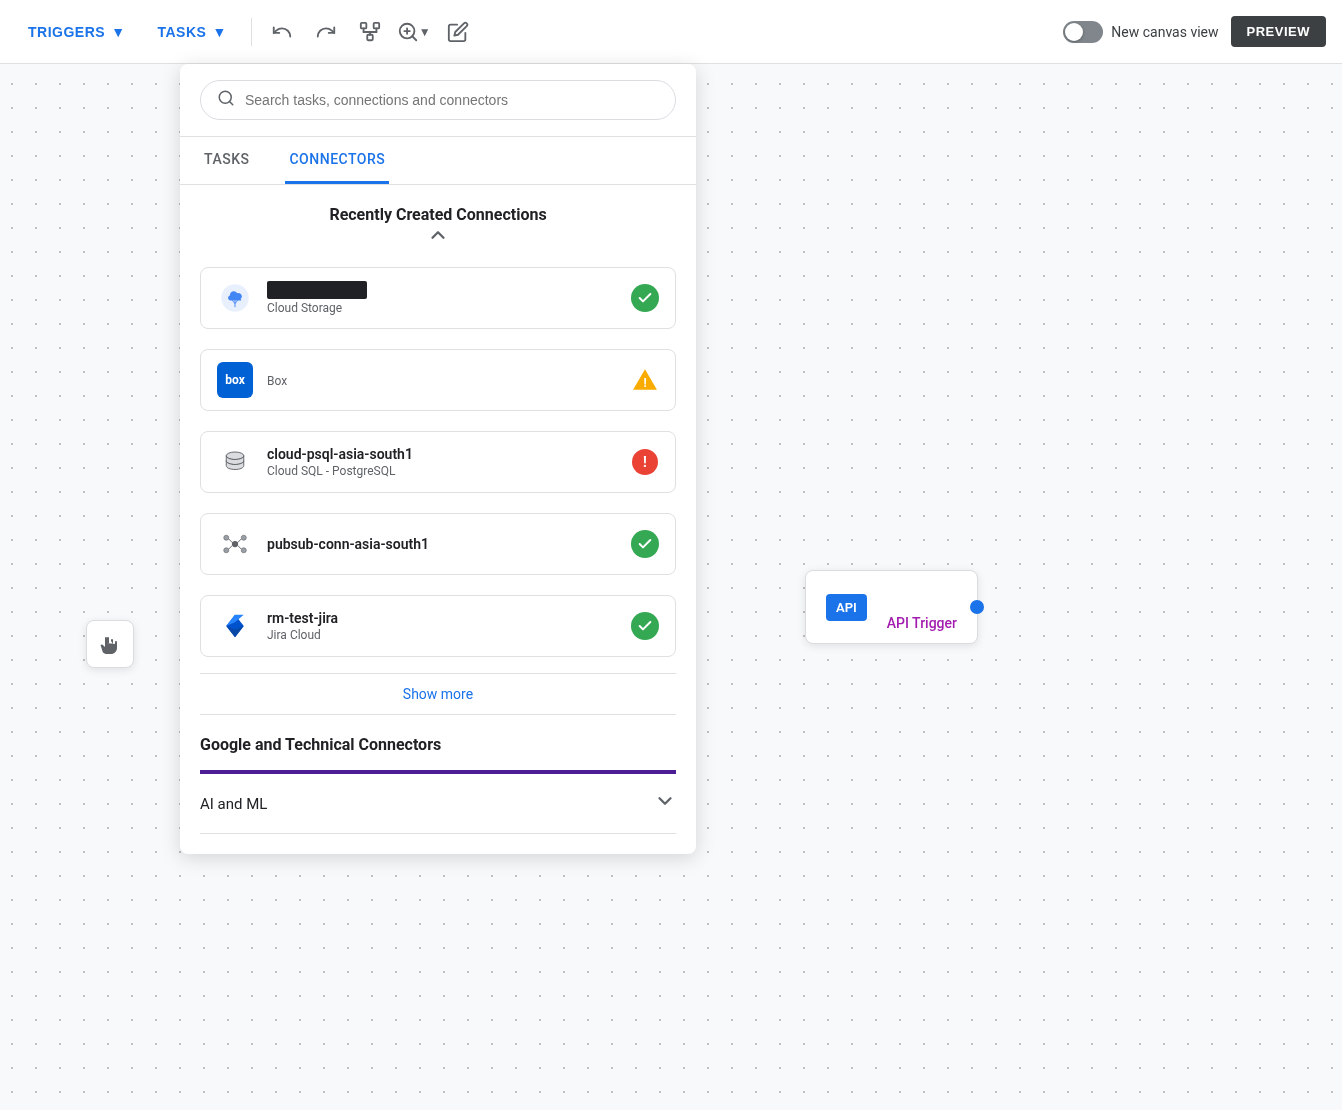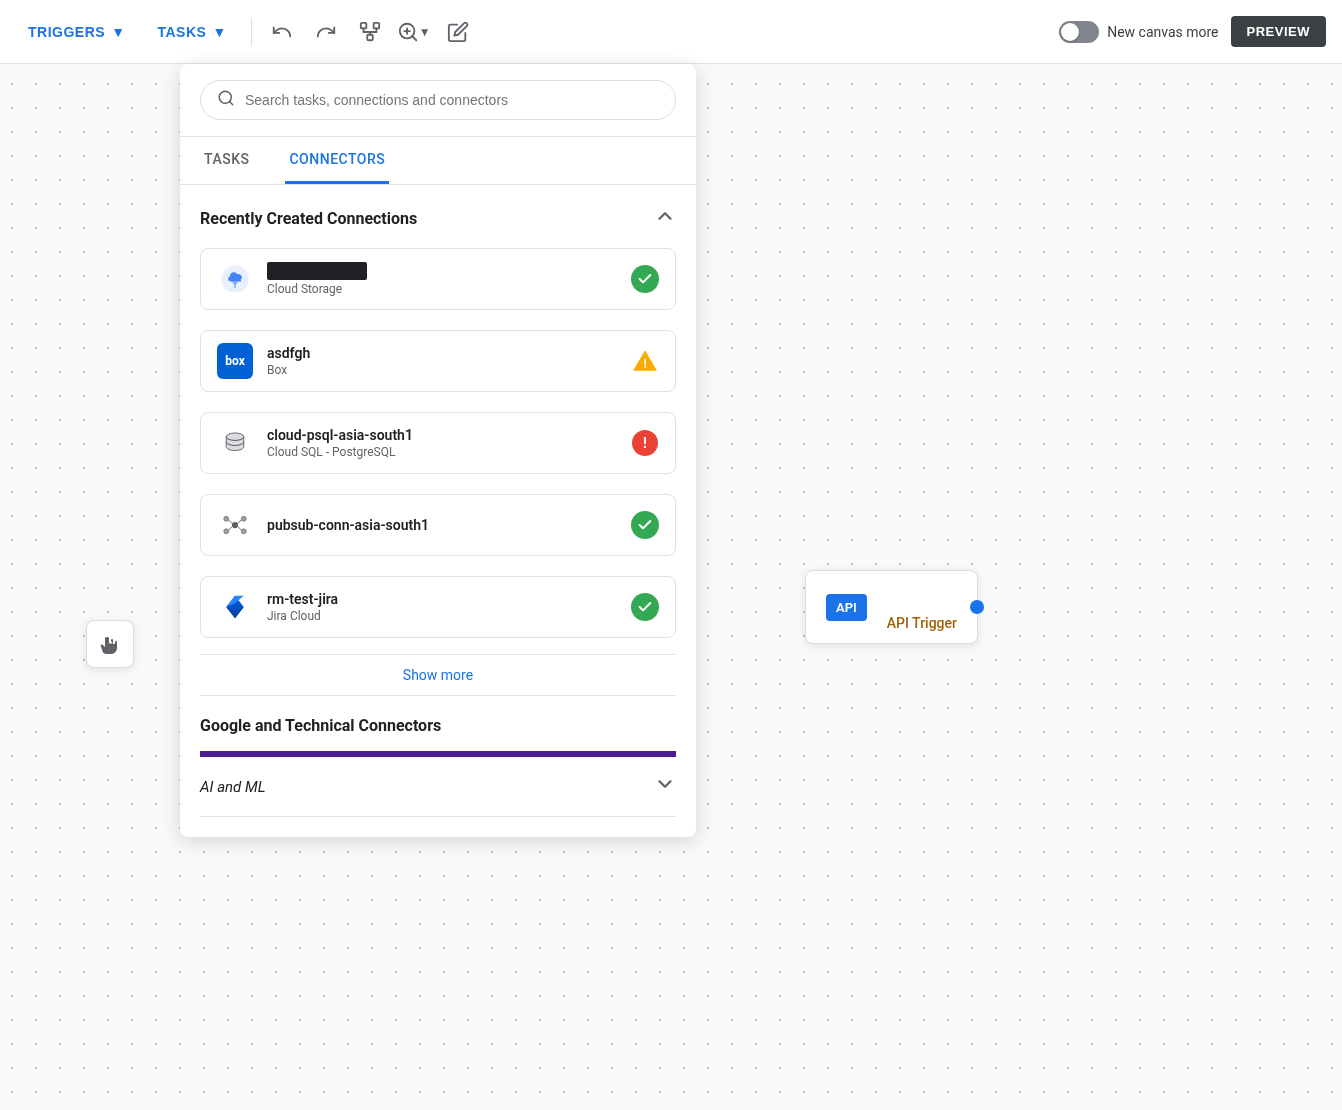--- a/index.html
+++ b/index.html
@@ -183,20 +183,21 @@
       padding: 20px;
       max-height: calc(1110px - 64px - 80px);
       overflow-y: auto;
     }
 
     .section-header {
       display: flex;
       align-items: center;
       justify-content: space-between;
       margin-bottom: 16px;
+      flex-direction: column;
     }
     .section-title {
       font-size: 16px;
       font-weight: 700;
       color: #202124;
     }
     .collapse-icon {
       cursor: pointer;
       color: #5f6368;
       font-size: 20px;
@@ -295,22 +296,21 @@
       color: #202124;
       margin-bottom: 16px;
     }
 
     .connector-category {
       display: flex;
       align-items: center;
       justify-content: space-between;
       padding: 16px 0;
       cursor: pointer;
-      border-top: 6px solid #4c1d95;
-      font-style: italic;
+      border-top: 4px solid #4c1d95;
     }
     .connector-category:last-child { border-bottom: 1px solid #e0e0e0; }
 
     .category-name {
       font-size: 15px;
       color: #202124;
     }
     .chevron-icon {
       color: #5f6368;
       font-size: 20px;
@@ -340,21 +340,21 @@
       background: #1a73e8;
       color: #fff;
       padding: 6px 10px;
       border-radius: 4px;
       font-size: 13px;
       font-weight: 600;
     }
 
     .node-label {
       font-size: 14px;
-      color: #a16207;
+      color: #a21caf;
       font-weight: 500;
       margin-top: 32px;
     }
 
     .node-dot {
       position: absolute;
       width: 14px;
       height: 14px;
       background: #1a73e8;
       border-radius: 50%;
@@ -465,21 +465,21 @@
   <button class="toolbar-icon-btn">
     <svg width="22" height="22" viewBox="0 0 24 24" fill="none" stroke="#5f6368" stroke-width="2" stroke-linecap="round" stroke-linejoin="round">
       <path d="M11 4H4a2 2 0 0 0-2 2v14a2 2 0 0 0 2 2h14a2 2 0 0 0 2-2v-7"></path>
       <path d="M18.5 2.5a2.121 2.121 0 0 1 3 3L12 15l-4 1 1-4 9.5-9.5z"></path>
     </svg>
   </button>
 
   <div class="toolbar-right">
     <div class="toggle-container">
       <div class="toggle"></div>
-      <span class="new-canvas-label">New canvas more</span>
+      <span class="new-canvas-label">New canvas view</span>
     </div>
     <button class="preview-btn">PREVIEW</button>
   </div>
 </div>
 
 <div class="panel">
 
   <div class="search-bar">
     <div class="search-input-wrapper">
       <span class="search-icon-svg">
@@ -530,21 +530,20 @@
             <polyline points="20 6 9 17 4 12"></polyline>
           </svg>
         </div>
       </div>
 
       <div class="connection-item">
         <div class="conn-logo">
           <div class="box-logo">box</div>
         </div>
         <div class="conn-info">
-          <div class="conn-name">asdfgh</div>
           <div class="conn-type">Box</div>
         </div>
         <div class="conn-status status-warn">
           <svg width="26" height="26" viewBox="0 0 24 24">
             <path d="M12 2L1 21h22L12 2z" fill="#f9ab00" stroke="none"></path>
             <text x="12" y="18" text-anchor="middle" font-size="11" font-weight="bold" fill="#fff">!</text>
           </svg>
         </div>
       </div>
 

